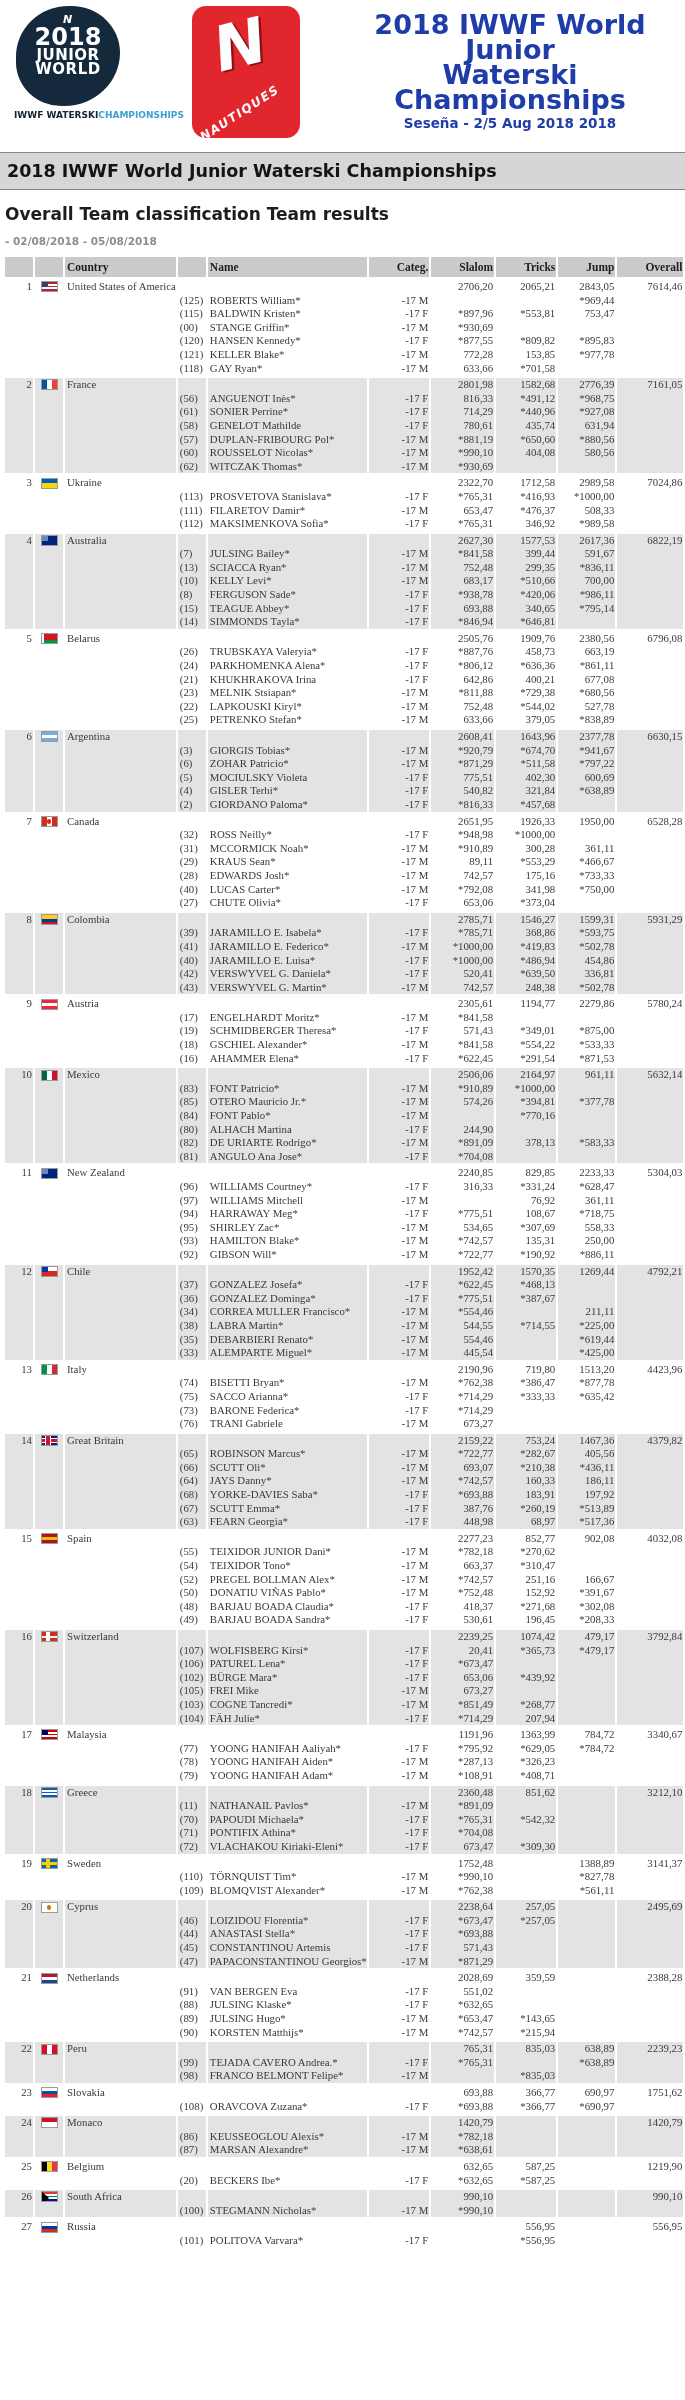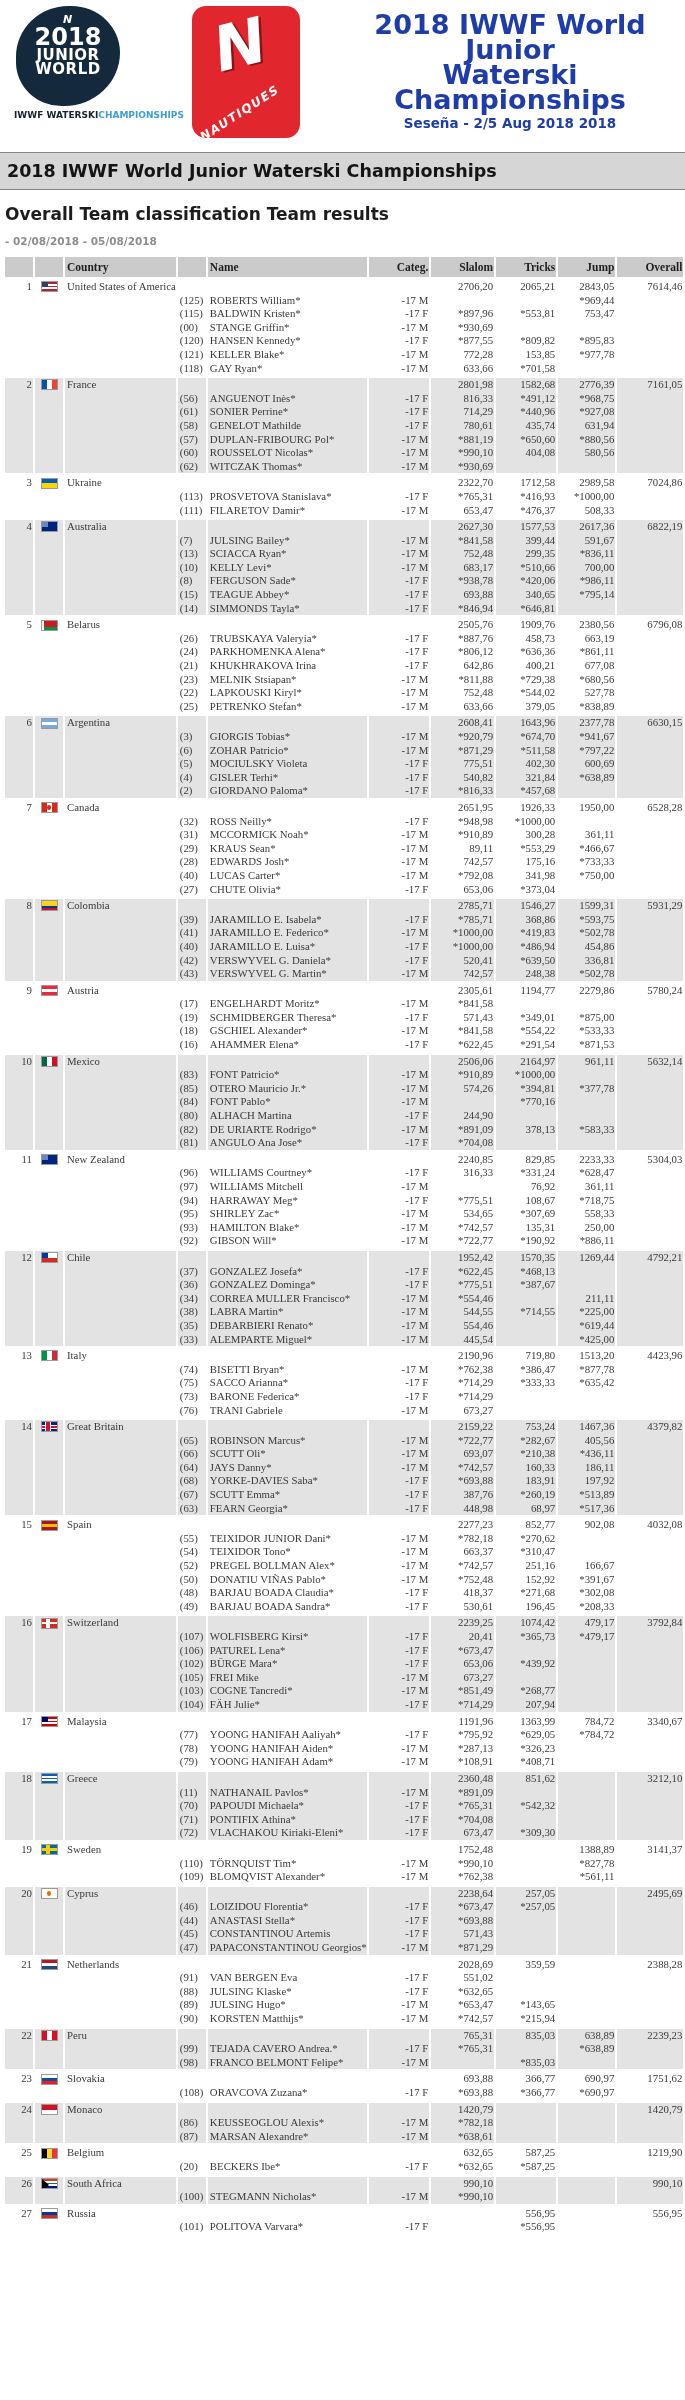--- a/index.html
+++ b/index.html
@@ -354,20 +354,32 @@
         <td></td>
         <td></td>
         <td class="l">(111)</td>
         <td class="l">FILARETOV Damir*</td>
         <td class="r">-17 M</td>
         <td class="r">653,47</td>
         <td class="r">*476,37</td>
         <td class="r">508,33</td>
         <td></td>
       </tr>
+      <tr>
+        <td></td>
+        <td></td>
+        <td></td>
+        <td class="l">(112)</td>
+        <td class="l">MAKSIMENKOVA Sofia*</td>
+        <td class="r">-17 F</td>
+        <td class="r">*765,31</td>
+        <td class="r">346,92</td>
+        <td class="r">*989,58</td>
+        <td></td>
+      </tr>
     </tbody>
     <tbody class="shade">
       <tr class="spacer">
         <td></td>
         <td></td>
         <td></td>
         <td></td>
         <td></td>
         <td></td>
         <td></td>

